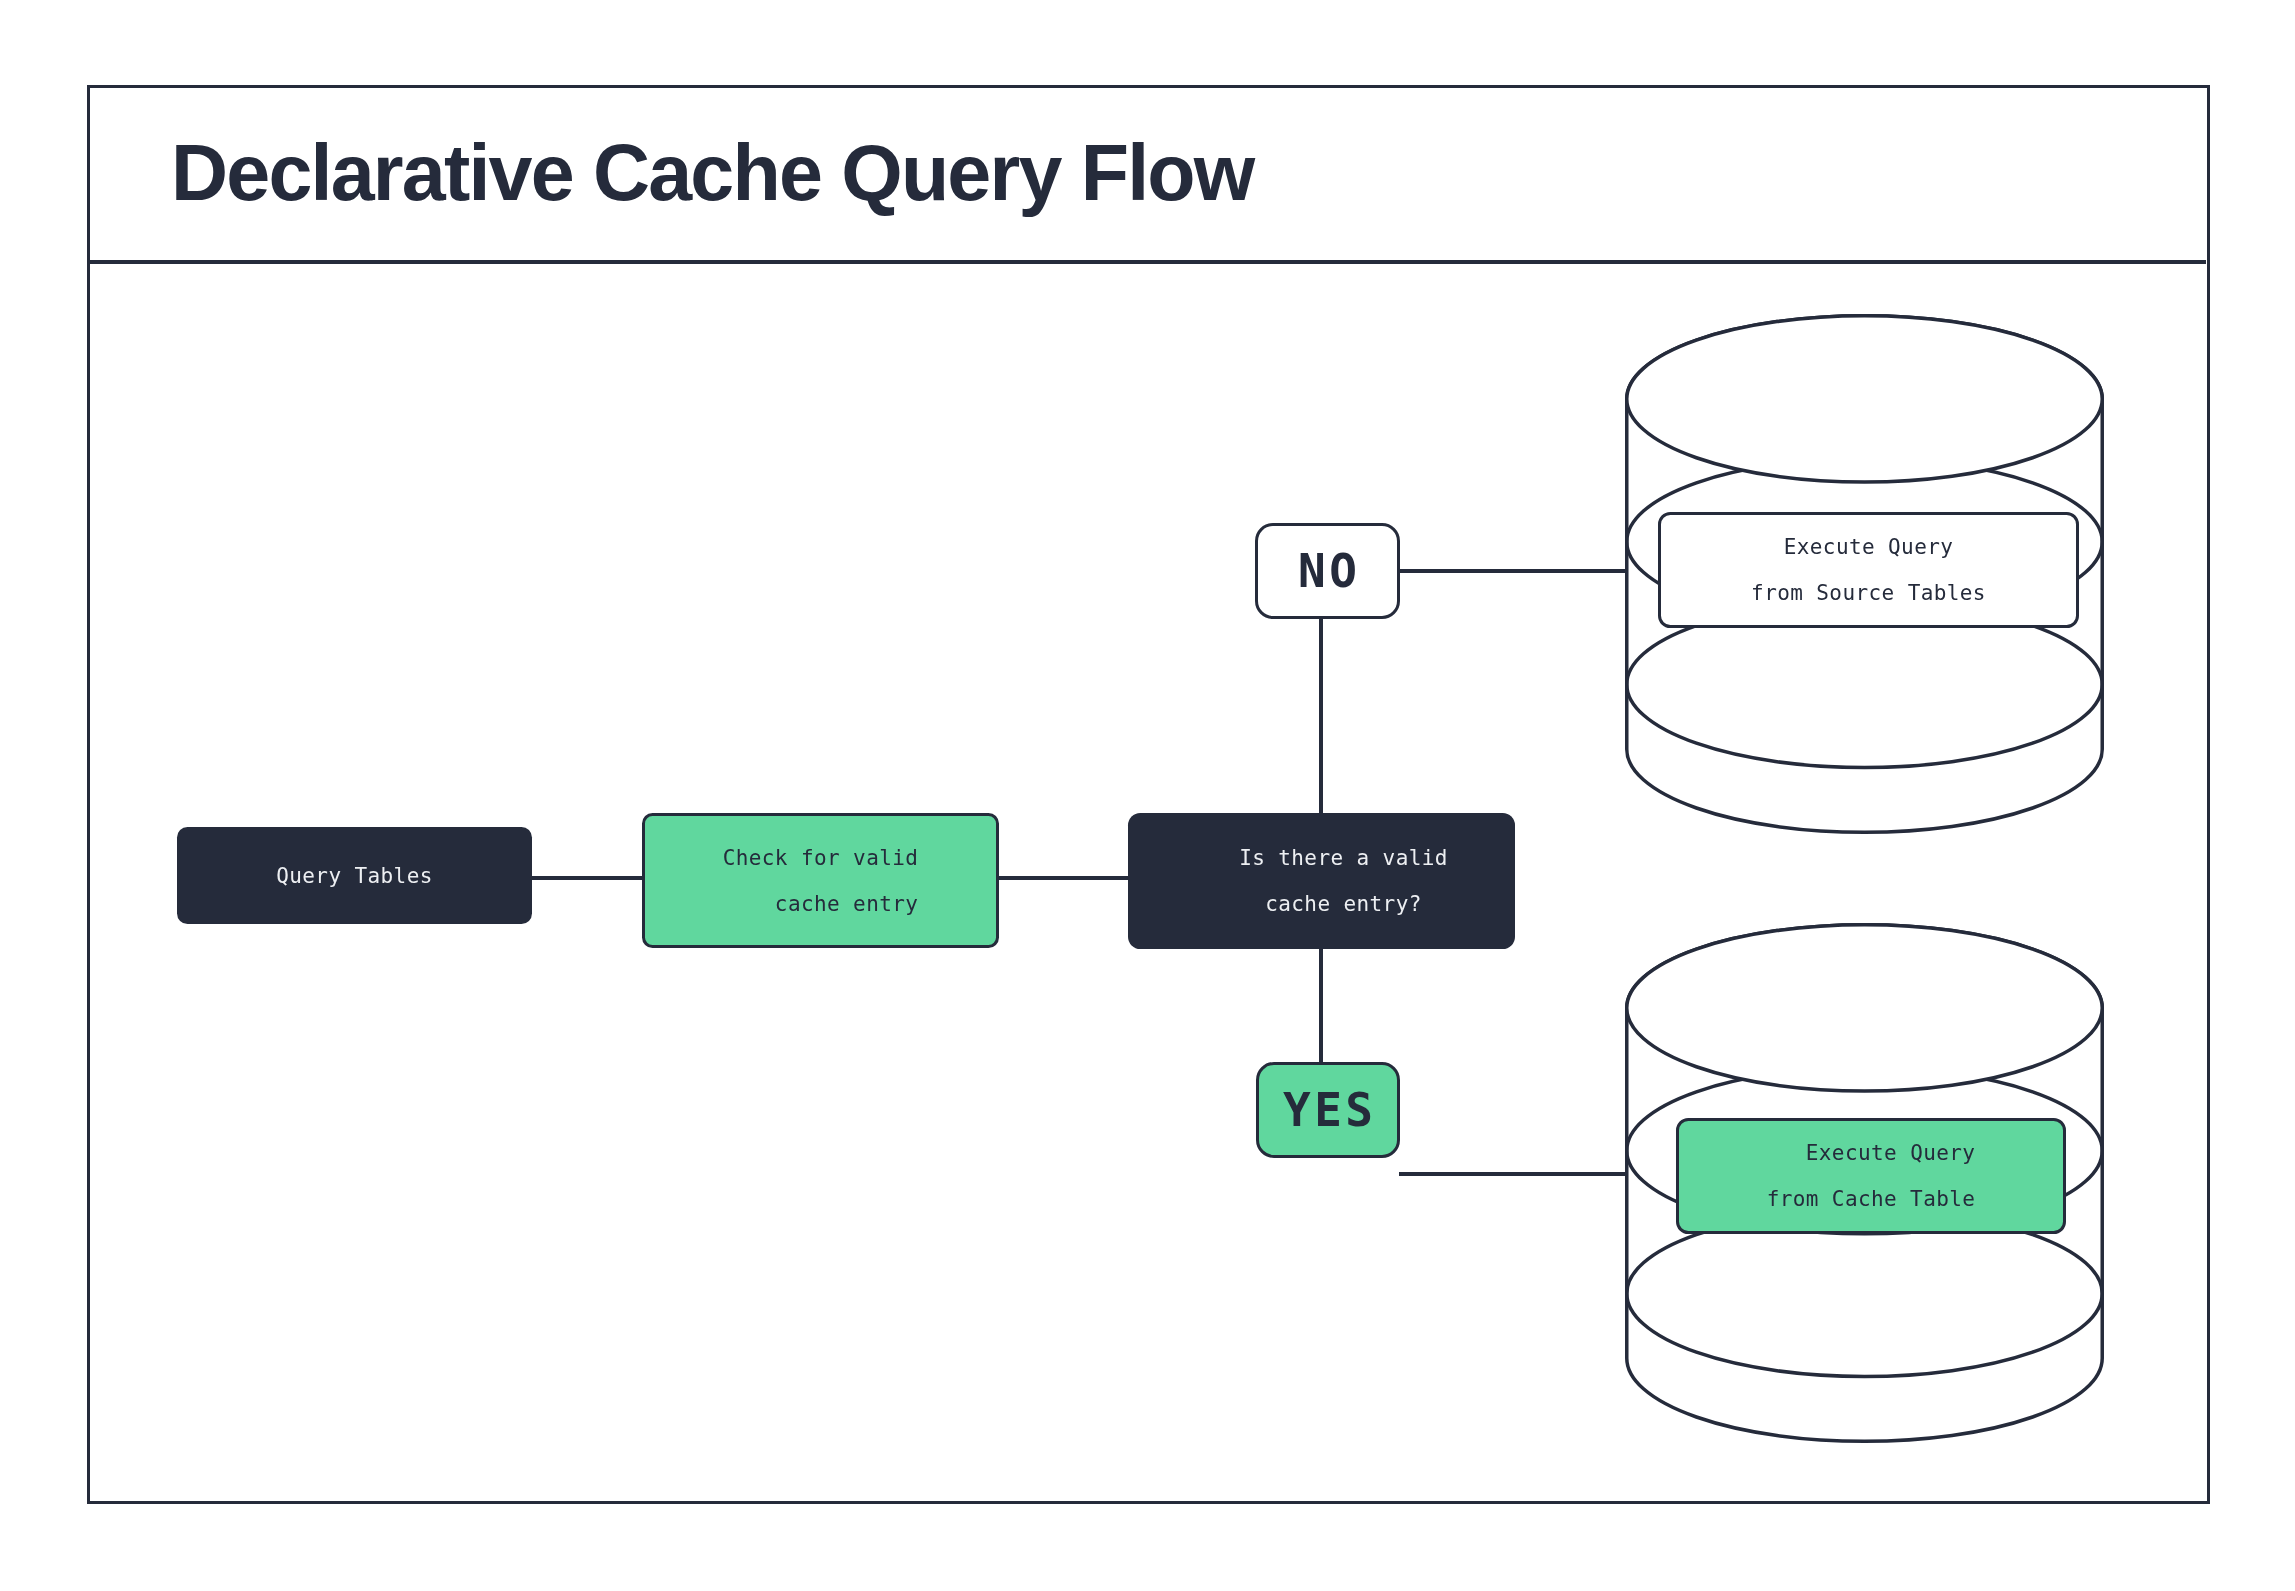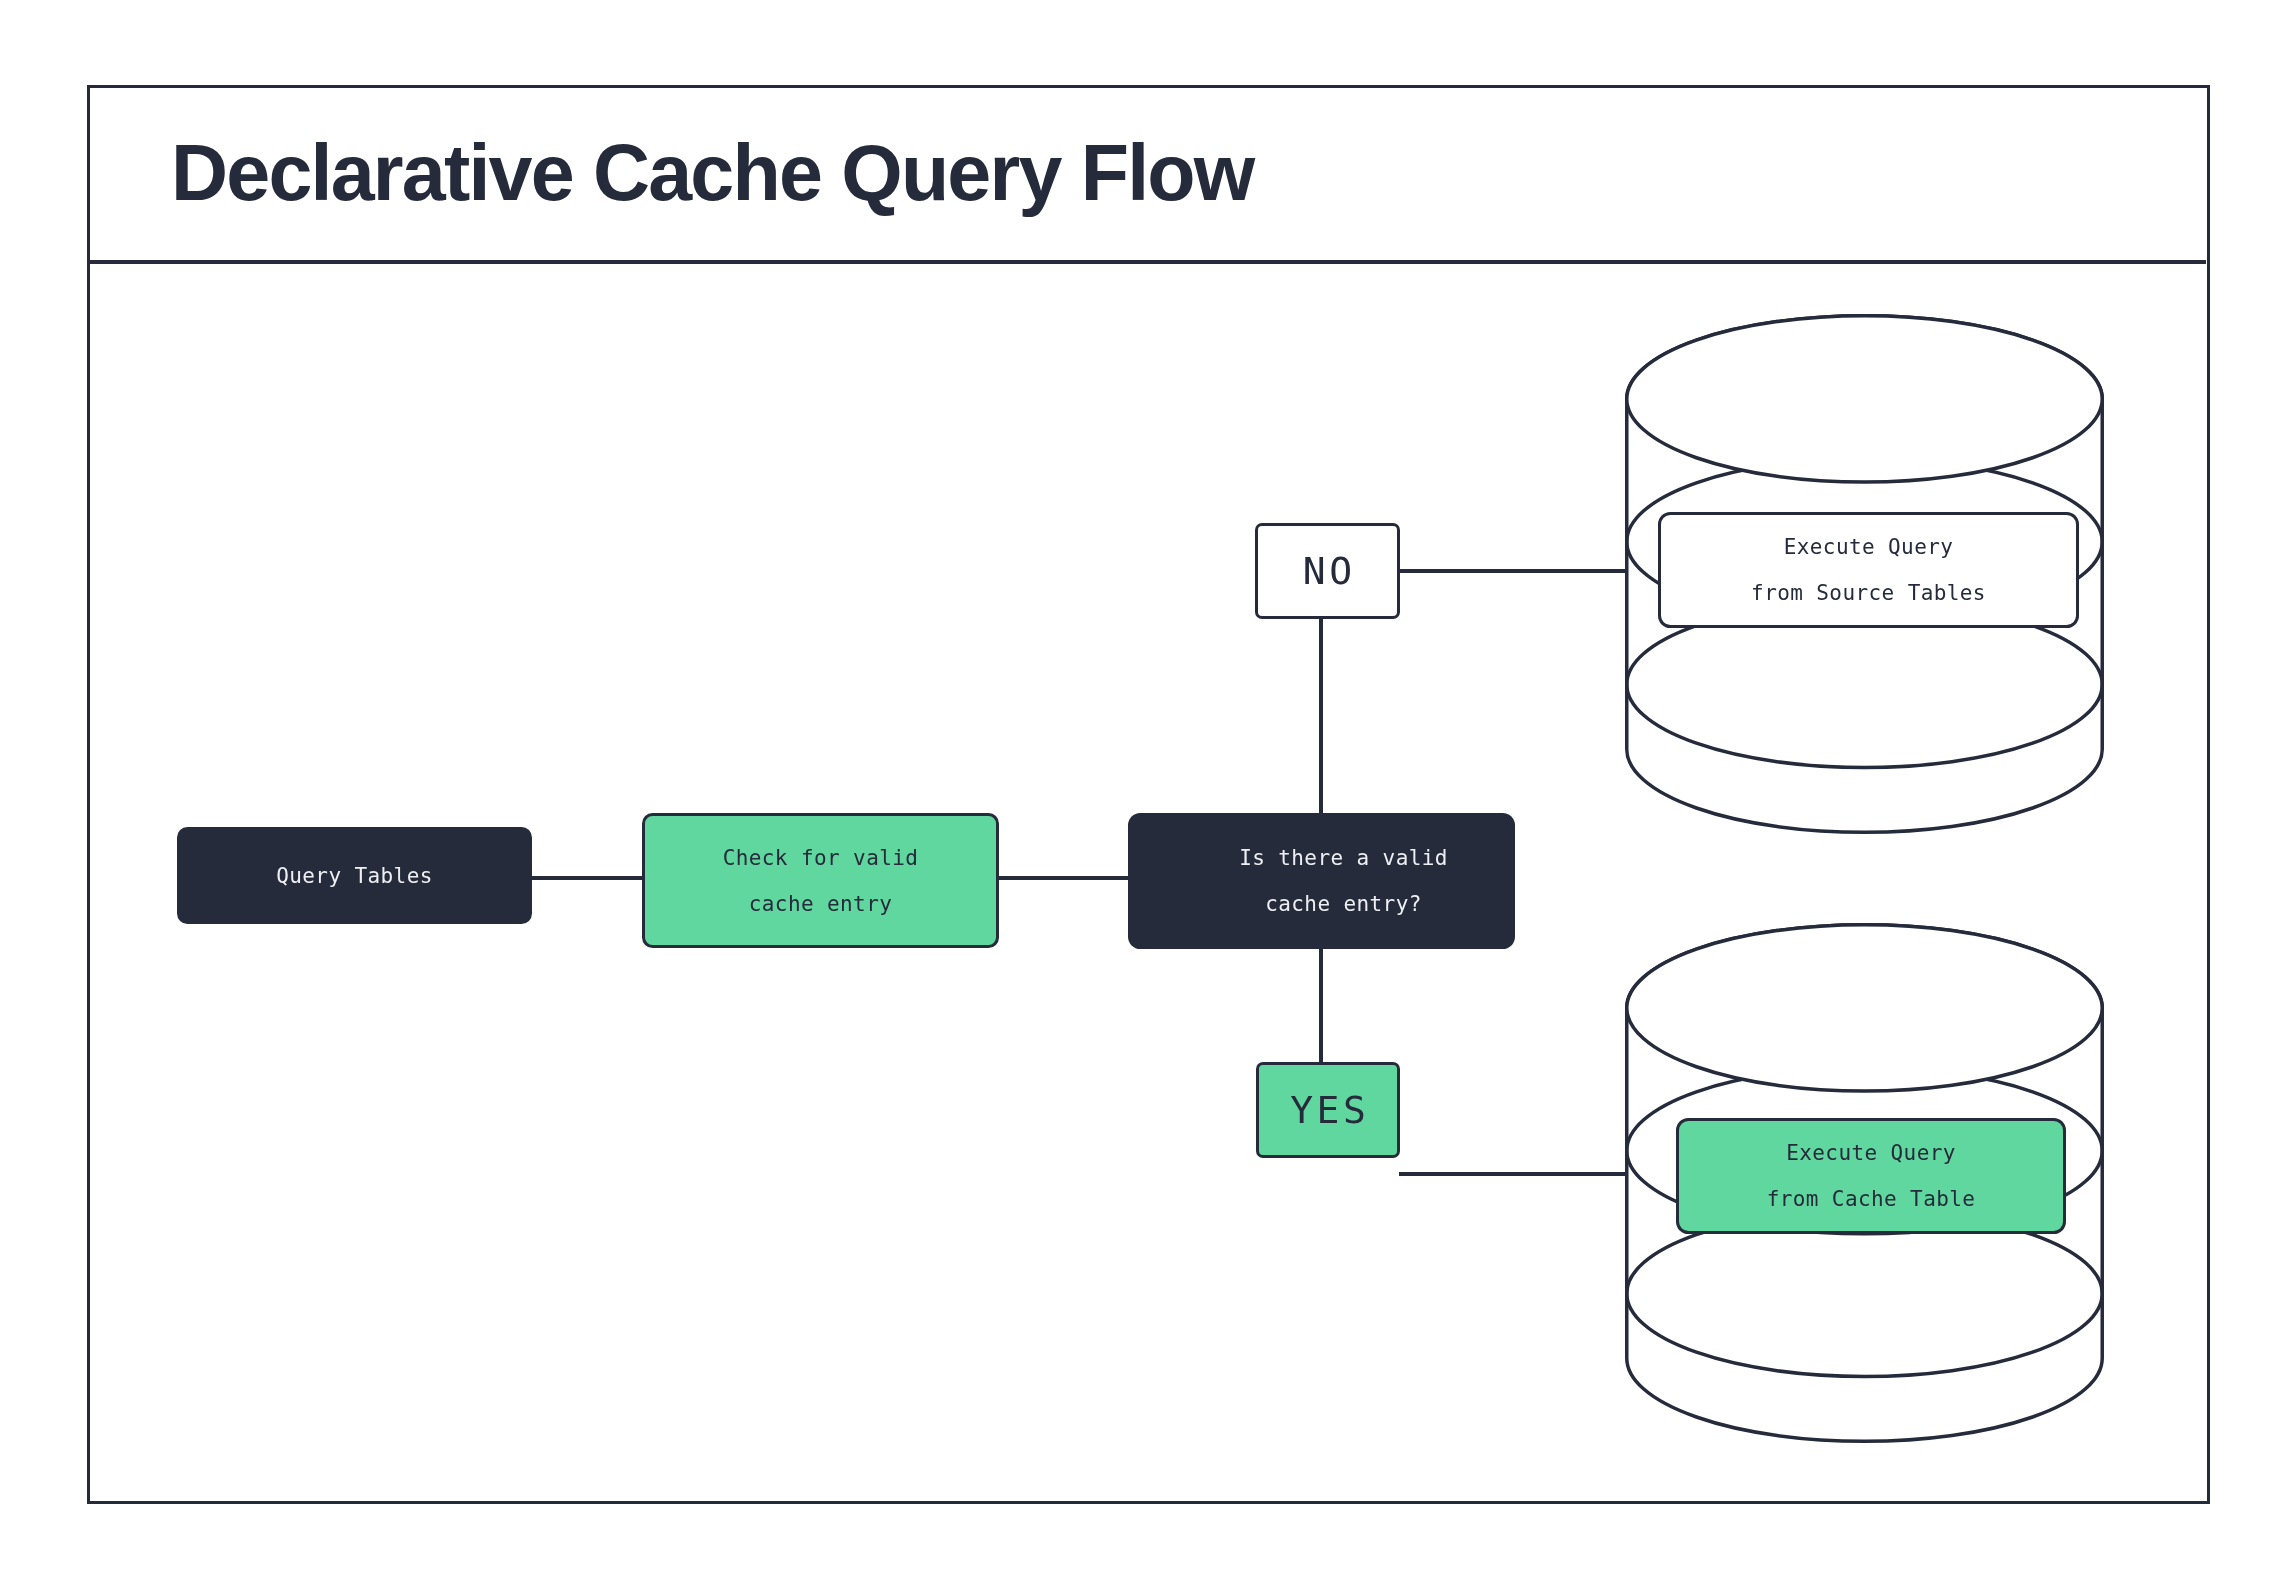--- a/index.html
+++ b/index.html
@@ -22,23 +22,23 @@
          letter-spacing:-1.8px;color:var(--ink);}
 
   
   .edge{position:absolute;background:var(--ink);}
 
   
   .node{position:absolute;display:flex;align-items:center;justify-content:center;
         text-align:center;font-size:21px;line-height:46px;letter-spacing:0.4px;
         white-space:pre-line;border-radius:10.5px;}
   .node-dark{background:var(--ink);color:var(--text_on_dark);}
-  .node-green{background:var(--green);color:var(--ink);border:3.5px solid var(--ink);}
+  .node-green{background:var(--green);color:var(--ink);border:3.5px solid var(--ink);text-align:right;}
   .node-white{background:var(--paper);color:var(--ink);border:3.5px solid var(--ink);}
-  .edge-label{font-weight:400;font-size:38px;letter-spacing:3.5px;border-radius:7px;
+  .edge-label{font-weight:700;font-size:46px;letter-spacing:3.5px;border-radius:18px;
               text-indent:3.5px;}
   .db-label{border-radius:12.3px;}
 
   
   .cyl{position:absolute;width:483px;height:521px;}
   .cyl-body{fill:var(--paper);stroke:var(--ink);stroke-width:4;}
   .cyl-ring{fill:none;stroke:var(--ink);stroke-width:4;}
   .cyl-top{fill:var(--paper);stroke:var(--ink);stroke-width:4;}
 </style>
 </head>

